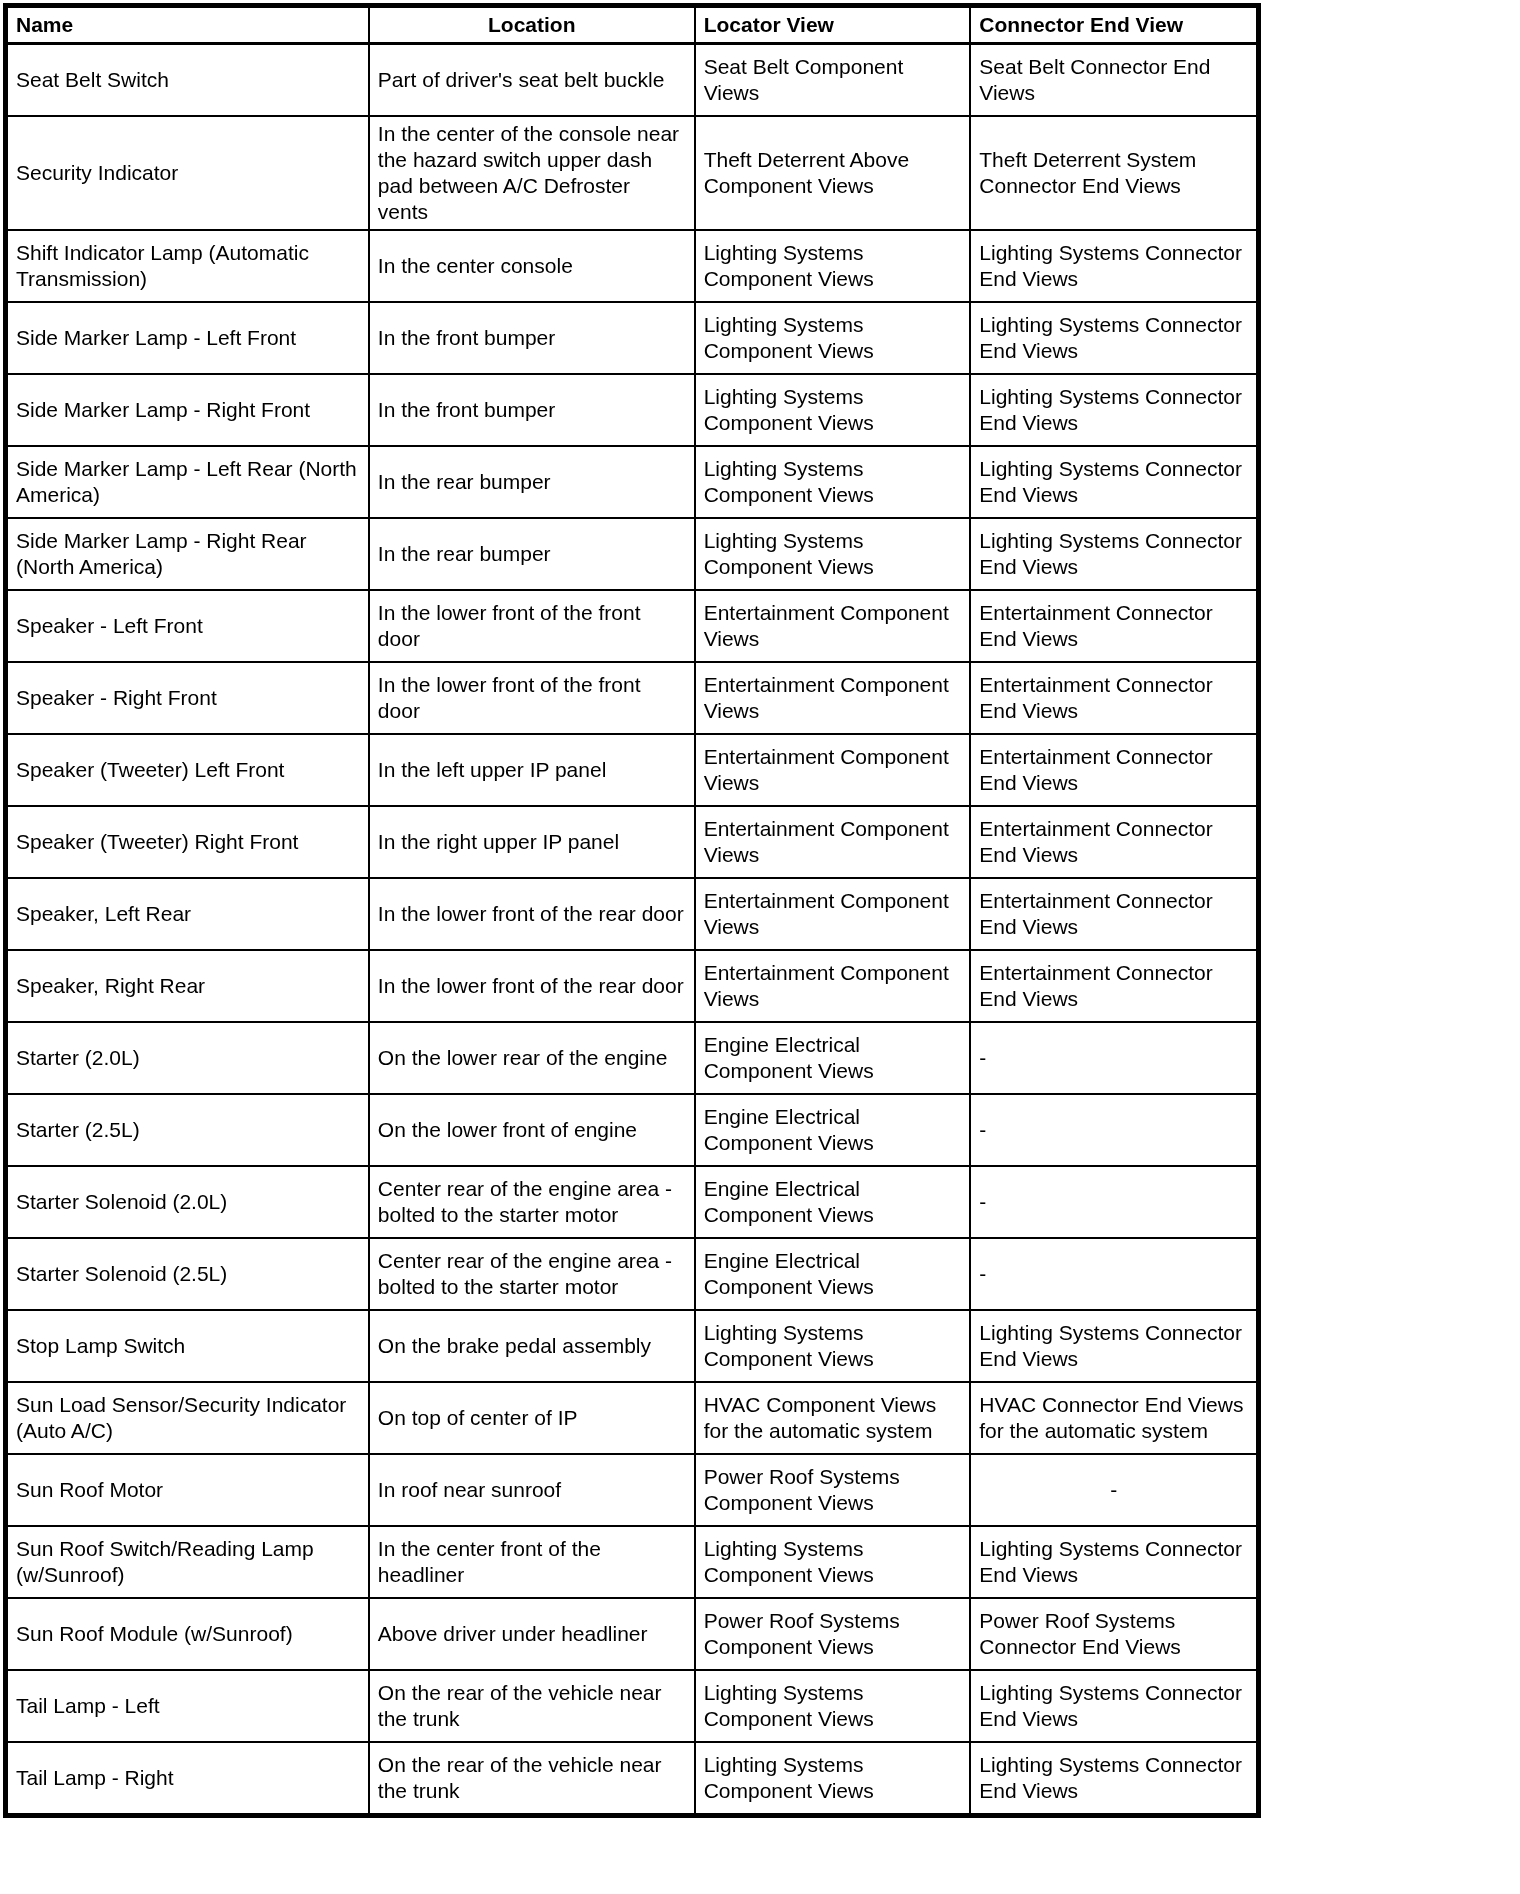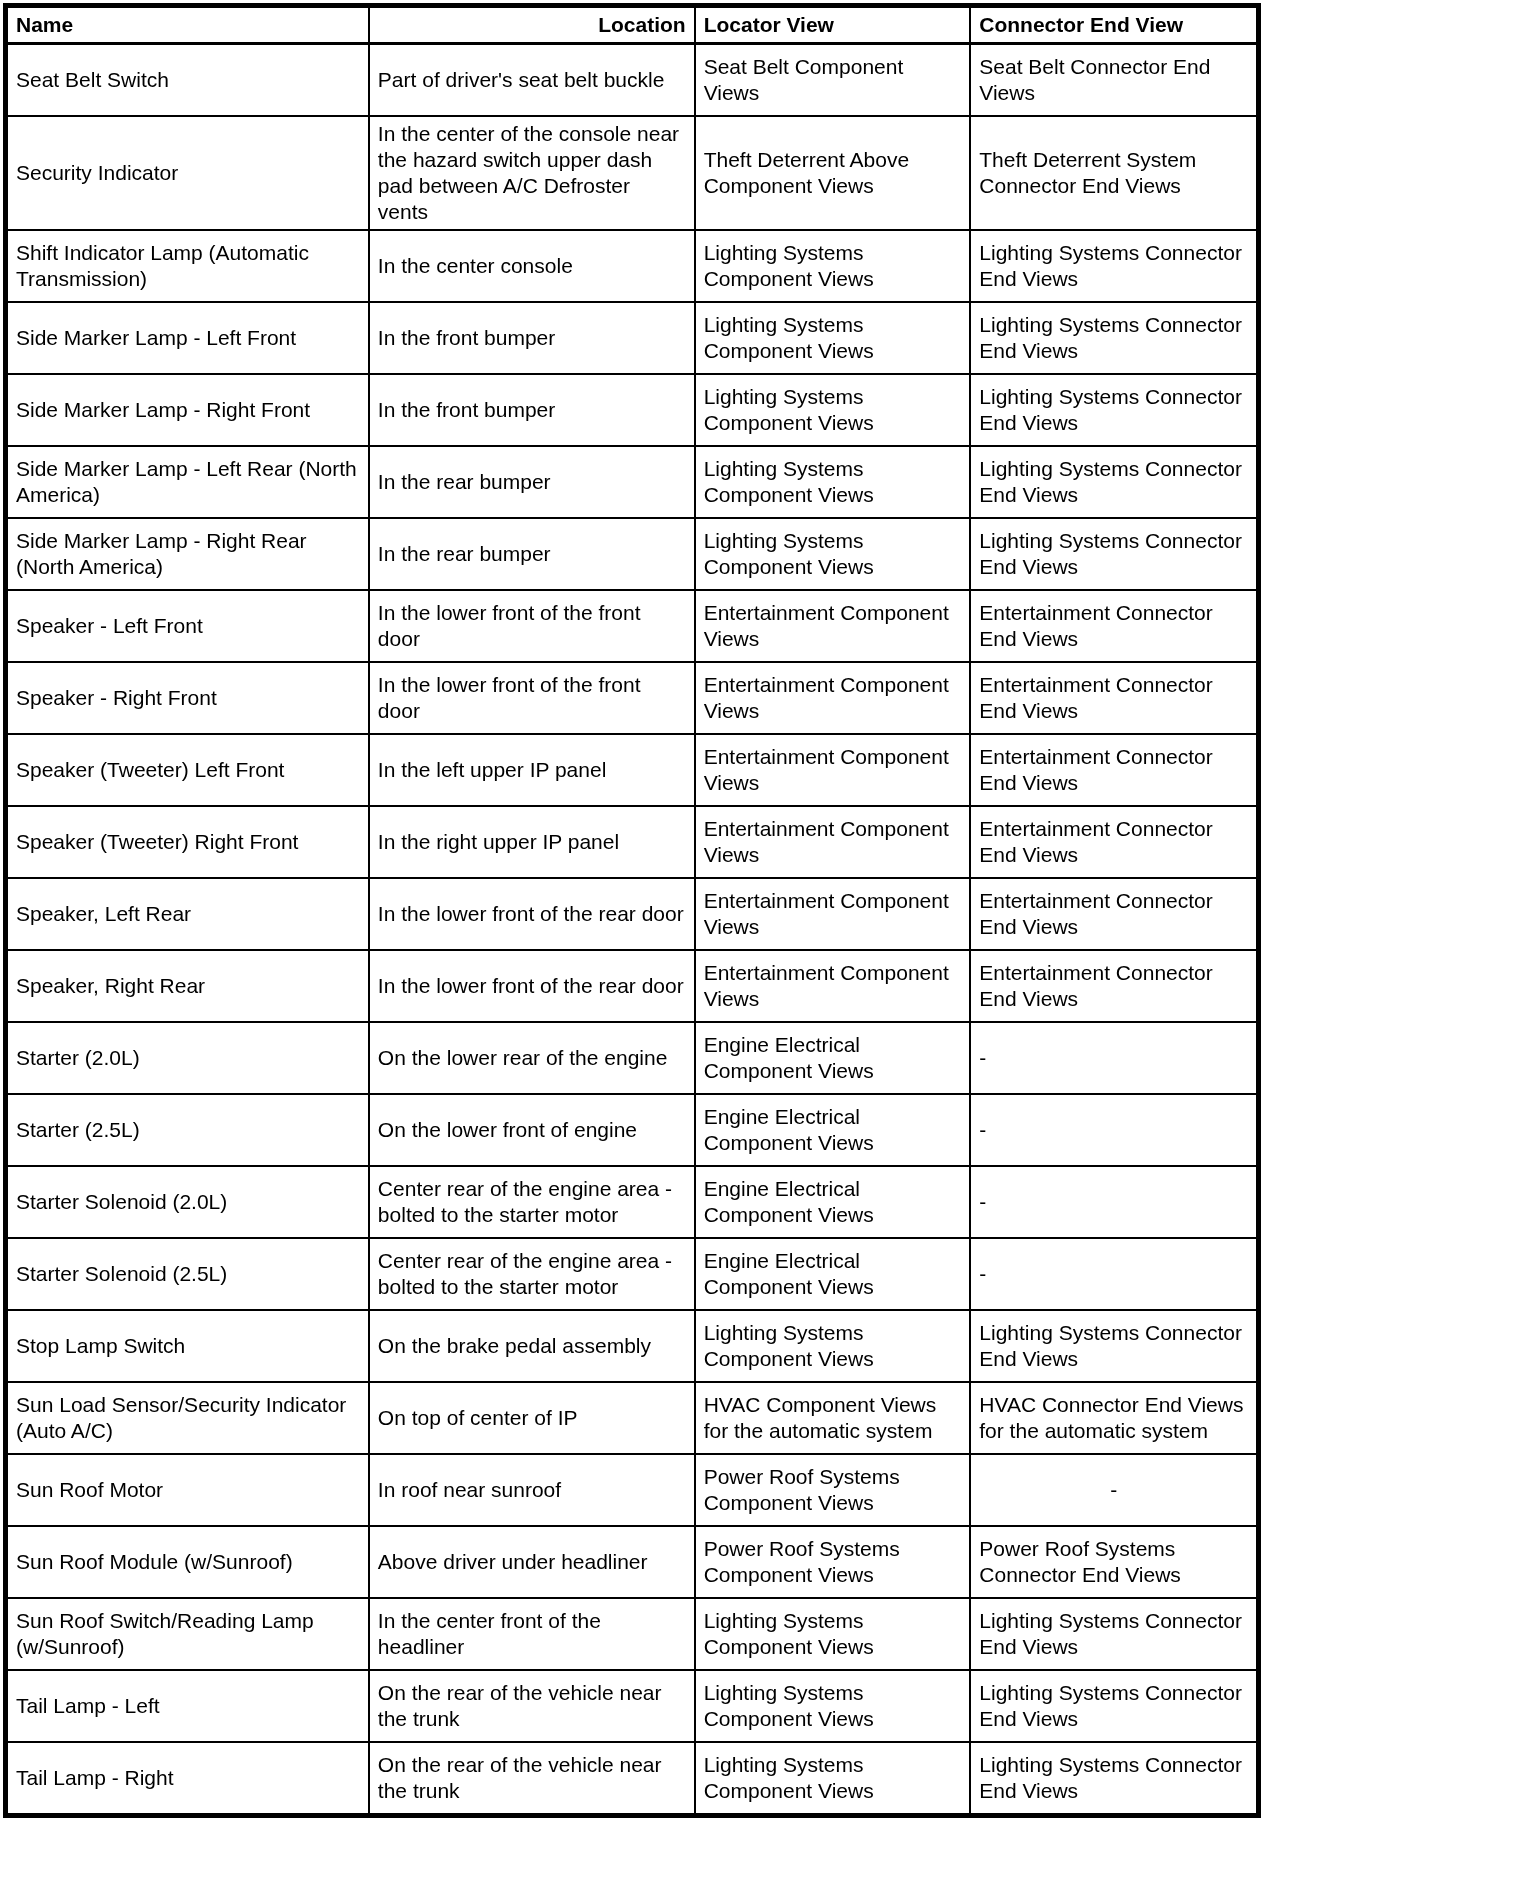--- a/index.html
+++ b/index.html
@@ -42,21 +42,21 @@
     word-wrap: break-word;
     overflow: hidden;
   }
   thead th {
     font-weight: bold;
     height: 30px;
     padding: 2px 8px;
     border-bottom: 3px solid #000000;
     vertical-align: middle;
   }
-  thead th.center { text-align: right; }
+  thead th.center { text-align: center; }
   tbody td {
     height: 62px;
     font-weight: normal;
   }
   tbody td.center { text-align: center; }
 </style>
 </head>
 <body>
 
 <div class="page">
@@ -190,30 +190,30 @@
           <td>HVAC Component Views for the automatic system</td>
           <td>HVAC Connector End Views for the automatic system</td>
         </tr>
         <tr>
           <td>Sun Roof Motor</td>
           <td>In roof near sunroof</td>
           <td>Power Roof Systems Component Views</td>
           <td class="center">-</td>
         </tr>
         <tr>
+          <td>Sun Roof Switch/Reading Lamp (w/Sunroof)</td>
+          <td>In the center front of the headliner</td>
+          <td>Lighting Systems Component Views</td>
+          <td>Lighting Systems Connector End Views</td>
+        </tr>
+        <tr>
           <td>Sun Roof Module (w/Sunroof)</td>
           <td>Above driver under headliner</td>
           <td>Power Roof Systems Component Views</td>
           <td>Power Roof Systems Connector End Views</td>
-        </tr>
-        <tr>
-          <td>Sun Roof Switch/Reading Lamp (w/Sunroof)</td>
-          <td>In the center front of the headliner</td>
-          <td>Lighting Systems Component Views</td>
-          <td>Lighting Systems Connector End Views</td>
         </tr>
         <tr>
           <td>Tail Lamp - Left</td>
           <td>On the rear of the vehicle near the trunk</td>
           <td>Lighting Systems Component Views</td>
           <td>Lighting Systems Connector End Views</td>
         </tr>
         <tr>
           <td>Tail Lamp - Right</td>
           <td>On the rear of the vehicle near the trunk</td>

